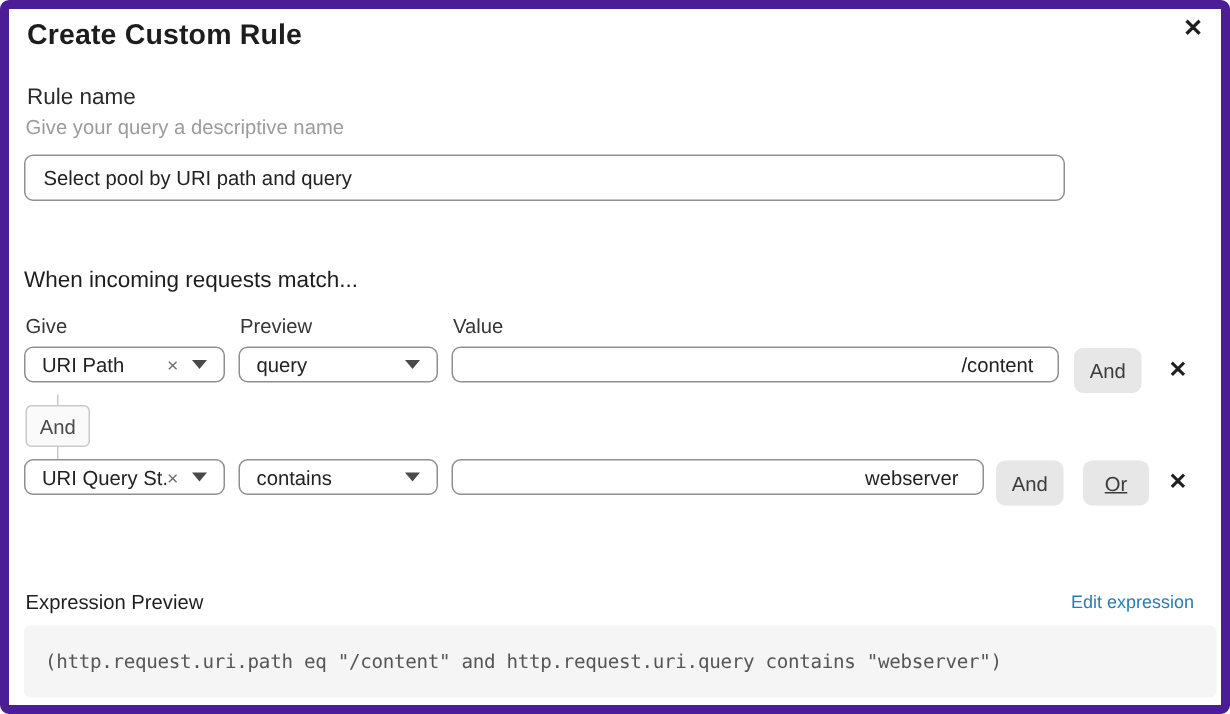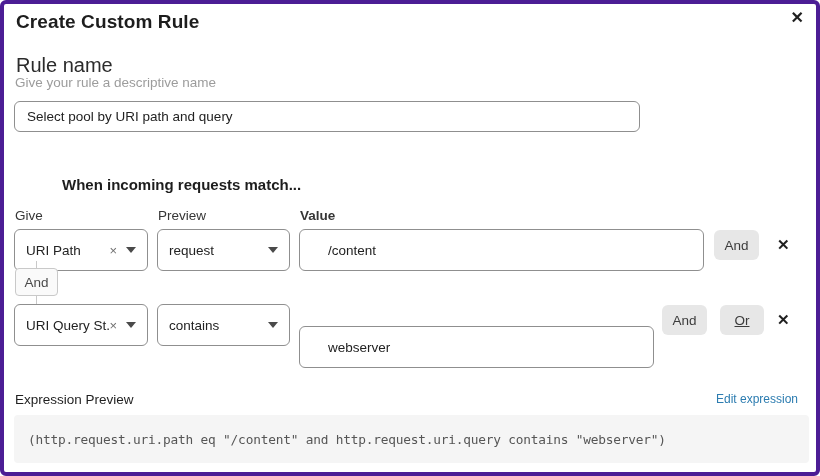--- a/index.html
+++ b/index.html
@@ -5,80 +5,81 @@
   * { box-sizing: border-box; margin: 0; padding: 0; }
   html, body { background: #fff; }
   body {
     font-family: "Liberation Sans", sans-serif;
     width: 820px; height: 476px;
   }
   .modal {
     position: relative;
     width: 820px; height: 476px;
     background: #fff;
-    border: 4px solid #4c1d95;
+    border: 6px solid #4c1d95;
     border-radius: 6px;
     overflow: hidden;
   }
   .abs { position: absolute; }
 
   .dialog-title {
     left: 12px; top: 7px;
     font-size: 19px; font-weight: 700; color: #1d1d1d;
     letter-spacing: .1px;
   }
   .close-btn {
     right: 12px; top: 6px;
     background: none; border: none; cursor: pointer;
     font-size: 16px; font-weight: 700; color: #1f1f1f;
     font-family: "Liberation Sans", sans-serif;
     line-height: 1;
   }
 
-  .rule-label   { left: 12px; top: 50px; font-size: 20px; color: #2b2b2b; }
+  .rule-label   { left: 12px; top: 50px; font-size: 15px; color: #2b2b2b; }
   .rule-hint    { left: 11px; top: 71px; font-size: 13.5px; color: #9c9c9c; }
   .rule-input {
-    left: 10px; top: 97px; width: 626px; height: 31px;
+    left: 10px; top: 97px; width: 694px; height: 31px;
     border: 1px solid #8f8f8f; border-radius: 6px;
     padding: 0 12px; font-size: 13.5px; color: #222;
     font-family: "Liberation Sans", sans-serif;
     background: #fff; outline: none;
   }
 
-  .match-heading { left: 10px; top: 172px; font-size: 15px; font-weight: 700; color: #1d1d1d; margin-left: 48px; }
+  .match-heading { left: 10px; top: 172px; font-size: 15px; font-weight: 400; color: #1d1d1d; }
   .col-label { top: 204px; font-size: 13.5px; color: #363636; }
   .col-field    { left: 11px; }
   .col-operator { left: 154px; }
-  .col-value    { left: 296px; font-weight: bold; }
+  .col-value    { left: 296px; }
 
   .select-box, .value-input {
-    height: 42px; border: 1px solid #8f8f8f; border-radius: 6px;
+    height: 24px; border: 1px solid #8f8f8f; border-radius: 6px;
     background: #fff; display: flex; align-items: center;
     font-size: 13.5px; color: #222;
   }
   .select-box { padding: 0 11px; cursor: pointer; }
   .select-box .sel-text { flex: 1; white-space: nowrap; overflow: hidden; }
   .clear-x { color: #707070; font-size: 13px; margin-right: 9px; cursor: pointer; line-height: 1; }
   .caret {
     width: 0; height: 0;
     border-left: 5px solid transparent;
     border-right: 5px solid transparent;
     border-top: 6px solid #4a4a4a;
   }
   .value-input {
-    padding: 0 28px; outline: none;
+    padding: 0 16px; outline: none;
     font-family: "Liberation Sans", sans-serif;
+    text-align: right;
   }
 
   .row1-field    { left: 10px;  top: 225px; width: 134px; }
   .row1-operator { left: 153px; top: 225px; width: 133px; }
   .row1-value    { left: 295px; top: 225px; width: 405px; }
   .row2-field    { left: 10px;  top: 300px; width: 134px; }
   .row2-operator { left: 153px; top: 300px; width: 133px; gap: 36px; }
-  .row2-value    { left: 295px; top: 300px; width: 355px; margin-top: 22px; }
+  .row2-value    { left: 295px; top: 300px; width: 355px; }
 
   .gray-btn {
     height: 30px; border: none; border-radius: 6px;
     background: #e7e7e7; color: #3c3c3c;
     font-size: 13.5px; font-family: "Liberation Sans", sans-serif;
     cursor: pointer; text-align: center;
   }
   .row1-and { left: 710px; top: 226px; width: 45px; }
   .row2-and { left: 658px; top: 301px; width: 45px; }
   .row2-or  { left: 716px; top: 301px; width: 44px; text-decoration: underline; }
@@ -120,36 +121,36 @@
 </style>
 </head>
 <body>
 
 <div class="modal">
 
   <div class="abs dialog-title">Create Custom Rule</div>
   <button class="abs close-btn">✕</button>
 
   <div class="abs rule-label">Rule name</div>
-  <div class="abs rule-hint">Give your rule a descriptive name</div>
+  <div class="abs rule-hint">Give your query a descriptive name</div>
   <input class="abs rule-input" type="text" value="Select pool by URI path and query" style="">
 
   <div class="abs match-heading">When incoming requests match...</div>
 
   <div class="abs col-label col-field">Give</div>
   <div class="abs col-label col-operator">Preview</div>
   <div class="abs col-label col-value">Value</div>
 
   <div class="abs select-box row1-field">
     <span class="sel-text">URI Path</span>
     <span class="clear-x">×</span>
     <span class="caret"></span>
   </div>
   <div class="abs select-box row1-operator">
-    <span class="sel-text">request</span>
+    <span class="sel-text">query</span>
     <span class="caret"></span>
   </div>
   <input class="abs value-input row1-value" type="text" value="/content" style="">
   <button class="abs gray-btn row1-and">And</button>
   <button class="abs remove-btn row1-remove">✕</button>
 
   <div class="abs conn-line conn-line-1"></div>
   <div class="abs conn-badge">And</div>
   <div class="abs conn-line conn-line-2"></div>
 

